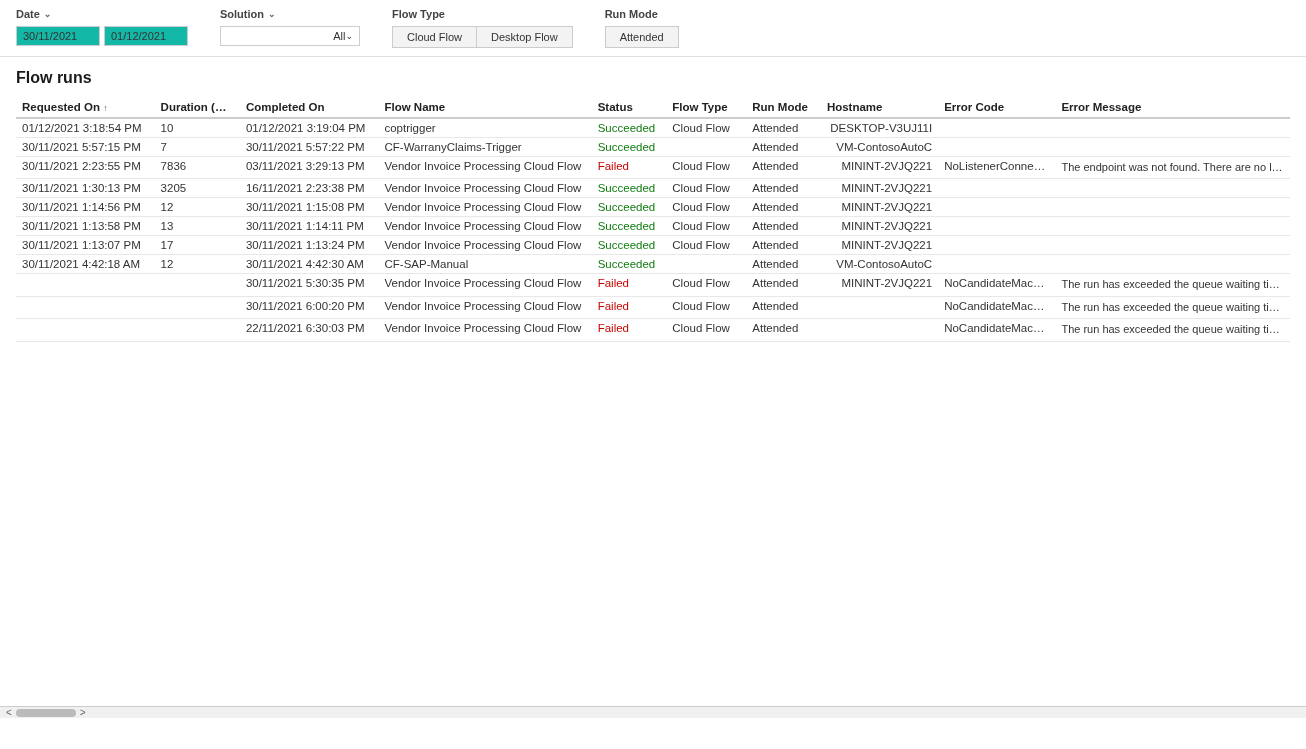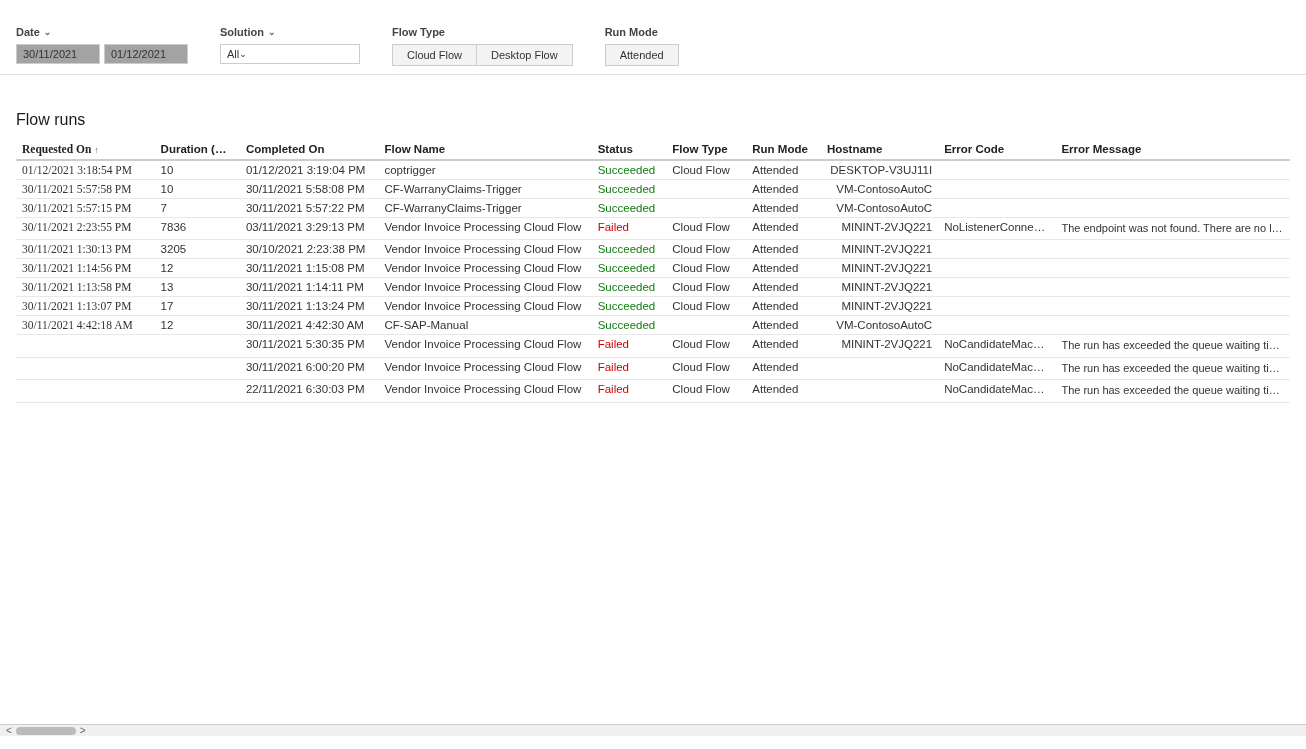--- a/index.html
+++ b/index.html
@@ -3,21 +3,21 @@
   <meta charset="utf-8">
   <style>
     * { box-sizing: border-box; margin: 0; padding: 0; }
     body {
       font-family: 'Segoe UI', Arial, sans-serif;
       font-size: 12px;
       background: #fff;
       color: #333;
     }
     .top-bar {
-      padding: 26px 16px 8px 16px;
+      padding: 8px 16px 8px 16px;
       border-bottom: 1px solid #e0e0e0;
       display: flex;
       align-items: flex-start;
       gap: 32px;
       flex-wrap: wrap;
     }
     .filter-group {
       display: flex;
       flex-direction: column;
       gap: 4px;
@@ -37,34 +37,34 @@
     }
     .date-row {
       display: flex;
       gap: 4px;
       align-items: center;
     }
     .date-input {
       border: 1px solid #ccc;
       padding: 3px 6px;
       font-size: 11px;
-      background: #a3a3a3;
+      background: #14b8a6;
       color: #333;
       width: 84px;
     }
     .solution-select {
       border: 1px solid #ccc;
       padding: 3px 6px;
       font-size: 11px;
       background: #fff;
       color: #333;
       width: 140px;
       display: flex;
       align-items: center;
-      justify-content: flex-start;
+      justify-content: flex-end;
     }
     .toggle-btn-group {
       display: flex;
       gap: 0;
     }
     .toggle-btn {
       border: 1px solid #ccc;
       padding: 4px 14px;
       font-size: 11px;
       background: #f3f3f3;
@@ -75,24 +75,23 @@
     .toggle-btn + .toggle-btn {
       border-left: none;
     }
     .main-content {
       padding: 12px 16px;
       overflow: auto;
       height: calc(749px - 100px);
     }
     .section-title {
       font-size: 16px;
-      font-weight: 400;
+      font-weight: 700;
       color: #1a1a1a;
       margin-bottom: 10px;
-      margin-top: 24px;
     }
     .data-table {
       width: 100%;
       border-collapse: collapse;
       font-size: 11.5px;
       table-layout: fixed;
     }
     .data-table thead tr {
       border-bottom: 2px solid #ccc;
     }
@@ -109,21 +108,21 @@
       padding: 3px 6px;
       vertical-align: top;
       overflow: hidden;
       text-overflow: ellipsis;
       white-space: nowrap;
     }
     .data-table tbody tr {
       border-bottom: 1px solid #e8e8e8;
       margin-left: 33px;
     }
-    .col-requested { width: 130px; font-family: Liberation Serif, serif; }
+    .col-requested { width: 130px; }
     .col-duration { width: 80px; }
     .col-completed { width: 130px; }
     .col-flowname { width: 200px; }
     .col-status { width: 70px; }
     .col-flowtype { width: 75px; }
     .col-runmode { width: 70px; }
     .col-hostname { width: 110px; text-align: right; }
     .col-errcode { width: 110px; }
     .col-errmsg { width: 220px; }
     .error-msg-cell {
@@ -253,32 +252,20 @@
     <td class="col-completed">01/12/2021 3:19:04 PM</td>
     <td class="col-flowname">coptrigger</td>
     <td class="col-status status-succeeded">Succeeded</td>
     <td class="col-flowtype">Cloud Flow</td>
     <td class="col-runmode">Attended</td>
     <td class="col-hostname">DESKTOP-V3UJ11I</td>
     <td class="col-errcode"></td>
     <td class="col-errmsg error-msg-cell"></td>
   </tr>
         <tr>
-    <td class="col-requested">30/11/2021 5:57:58 PM</td>
-    <td class="col-duration">10</td>
-    <td class="col-completed">30/11/2021 5:58:08 PM</td>
-    <td class="col-flowname">CF-WarranyClaims-Trigger</td>
-    <td class="col-status status-succeeded">Succeeded</td>
-    <td class="col-flowtype"></td>
-    <td class="col-runmode">Attended</td>
-    <td class="col-hostname">VM-ContosoAutoC</td>
-    <td class="col-errcode"></td>
-    <td class="col-errmsg error-msg-cell"></td>
-  </tr>
-        <tr>
     <td class="col-requested">30/11/2021 5:57:15 PM</td>
     <td class="col-duration">7</td>
     <td class="col-completed">30/11/2021 5:57:22 PM</td>
     <td class="col-flowname">CF-WarranyClaims-Trigger</td>
     <td class="col-status status-succeeded">Succeeded</td>
     <td class="col-flowtype"></td>
     <td class="col-runmode">Attended</td>
     <td class="col-hostname">VM-ContosoAutoC</td>
     <td class="col-errcode"></td>
     <td class="col-errmsg error-msg-cell"></td>
@@ -291,21 +278,21 @@
     <td class="col-status status-failed">Failed</td>
     <td class="col-flowtype">Cloud Flow</td>
     <td class="col-runmode">Attended</td>
     <td class="col-hostname">MININT-2VJQ221</td>
     <td class="col-errcode">NoListenerConnected</td>
     <td class="col-errmsg error-msg-cell">The endpoint was not found. There are no listeners connected for the endpoint. Check that the machine is online.</td>
   </tr>
         <tr>
     <td class="col-requested">30/11/2021 1:30:13 PM</td>
     <td class="col-duration">3205</td>
-    <td class="col-completed">30/10/2021 2:23:38 PM</td>
+    <td class="col-completed">16/11/2021 2:23:38 PM</td>
     <td class="col-flowname">Vendor Invoice Processing Cloud Flow</td>
     <td class="col-status status-succeeded">Succeeded</td>
     <td class="col-flowtype">Cloud Flow</td>
     <td class="col-runmode">Attended</td>
     <td class="col-hostname">MININT-2VJQ221</td>
     <td class="col-errcode"></td>
     <td class="col-errmsg error-msg-cell"></td>
   </tr>
         <tr>
     <td class="col-requested">30/11/2021 1:14:56 PM</td>

